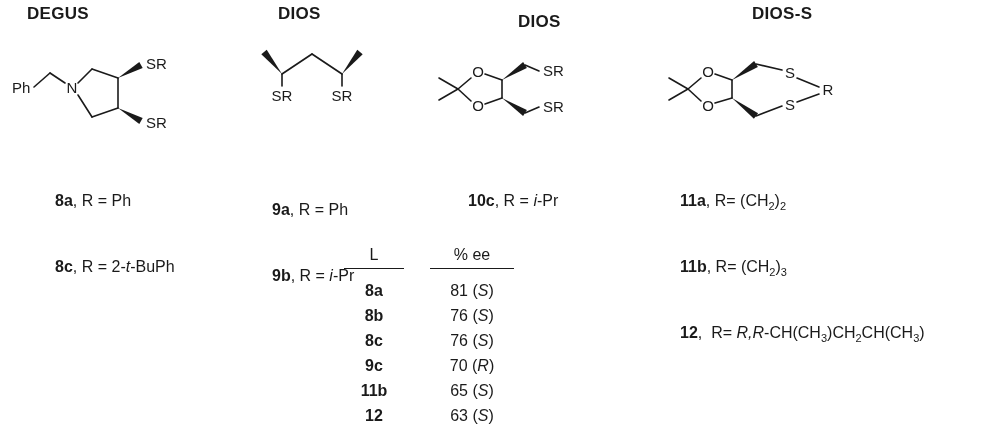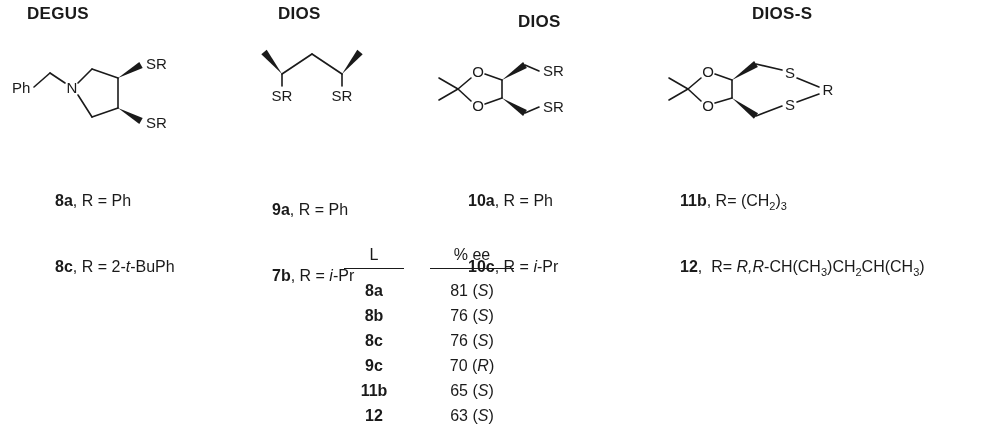--- a/index.html
+++ b/index.html
@@ -69,21 +69,21 @@
       <polygon points="92,30 112.7,10.2 107.3,5.8"></polygon>
       <line x1="32" y1="30" x2="32" y2="42"></line>
       <line x1="92" y1="30" x2="92" y2="42"></line>
     </g>
     <text x="32" y="57" text-anchor="middle">SR</text>
     <text x="92" y="57" text-anchor="middle">SR</text>
   </svg>
 
   <div class="entries" style="left:253px; top:155px;margin-left:19px;">
     <div class="entry"><span class="b">9a</span><span>, R = Ph</span></div>
-    <div class="entry"><span class="b">7b</span><span>, R = </span><span class="i">i</span><span>-Pr</span></div>
+    <div class="entry"><span class="b">9b</span><span>, R = </span><span class="i">i</span><span>-Pr</span></div>
   </div>
 
   <div class="col-title" style="left:518px; top:12px;">DIOS</div>
 
   <svg class="struct" style="left:428px; top:40px;" width="185" height="95" viewBox="0 0 185 95">
     <g>
       <line x1="30" y1="49" x2="11" y2="38"></line>
       <line x1="30" y1="49" x2="11" y2="60"></line>
       <line x1="30" y1="49" x2="43" y2="38"></line>
       <line x1="57" y1="34" x2="74" y2="40"></line>
@@ -95,21 +95,20 @@
       <polygon points="74,58 95.1,75.9 98.9,70.1"></polygon>
       <line x1="97" y1="73" x2="111" y2="67"></line>
     </g>
     <text x="50" y="37" text-anchor="middle">O</text>
     <text x="50" y="71" text-anchor="middle">O</text>
     <text x="115" y="36">SR</text>
     <text x="115" y="72">SR</text>
   </svg>
 
   <div class="entries" style="left:468px; top:146px;">
-    <div class="entry"><span class="b">10a</span><span>, R = Ph</span></div>
     <div class="entry"><span class="b">10c</span><span>, R = </span><span class="i">i</span><span>-Pr</span></div>
   </div>
 
   <div class="col-title" style="left:752px; top:4px;">DIOS-S</div>
 
   <svg class="struct" style="left:658px; top:40px;" width="220" height="100" viewBox="0 0 220 100">
     <g>
       <line x1="30" y1="49" x2="11" y2="38"></line>
       <line x1="30" y1="49" x2="11" y2="60"></line>
       <line x1="30" y1="49" x2="43" y2="38"></line>
@@ -125,20 +124,21 @@
       <polygon points="74,58 95.9,78.8 100.1,73.2"></polygon>
     </g>
     <text x="50" y="37" text-anchor="middle">O</text>
     <text x="50" y="71" text-anchor="middle">O</text>
     <text x="132" y="38" text-anchor="middle">S</text>
     <text x="132" y="70" text-anchor="middle">S</text>
     <text x="170" y="55" text-anchor="middle">R</text>
   </svg>
 
   <div class="entries" style="left:680px; top:146px;">
+    <div class="entry"><span class="b">11a</span><span>, R= (CH</span><sub>2</sub><span>)</span><sub>2</sub></div>
     <div class="entry"><span class="b">11b</span><span>, R= (CH</span><sub>2</sub><span>)</span><sub>3</sub></div>
     <div class="entry"><span class="b">12</span><span>,  R= </span><span class="i">R,R</span><span>-CH(CH</span><sub>3</sub><span>)CH</span><sub>2</sub><span>CH(CH</span><sub>3</sub><span>)</span></div>
   </div>
 
   <div class="ee-table">
     <div class="thead">
       <div class="th th-l">L</div>
       <div class="th th-ee">% ee</div>
     </div>
     <div class="tbody">

